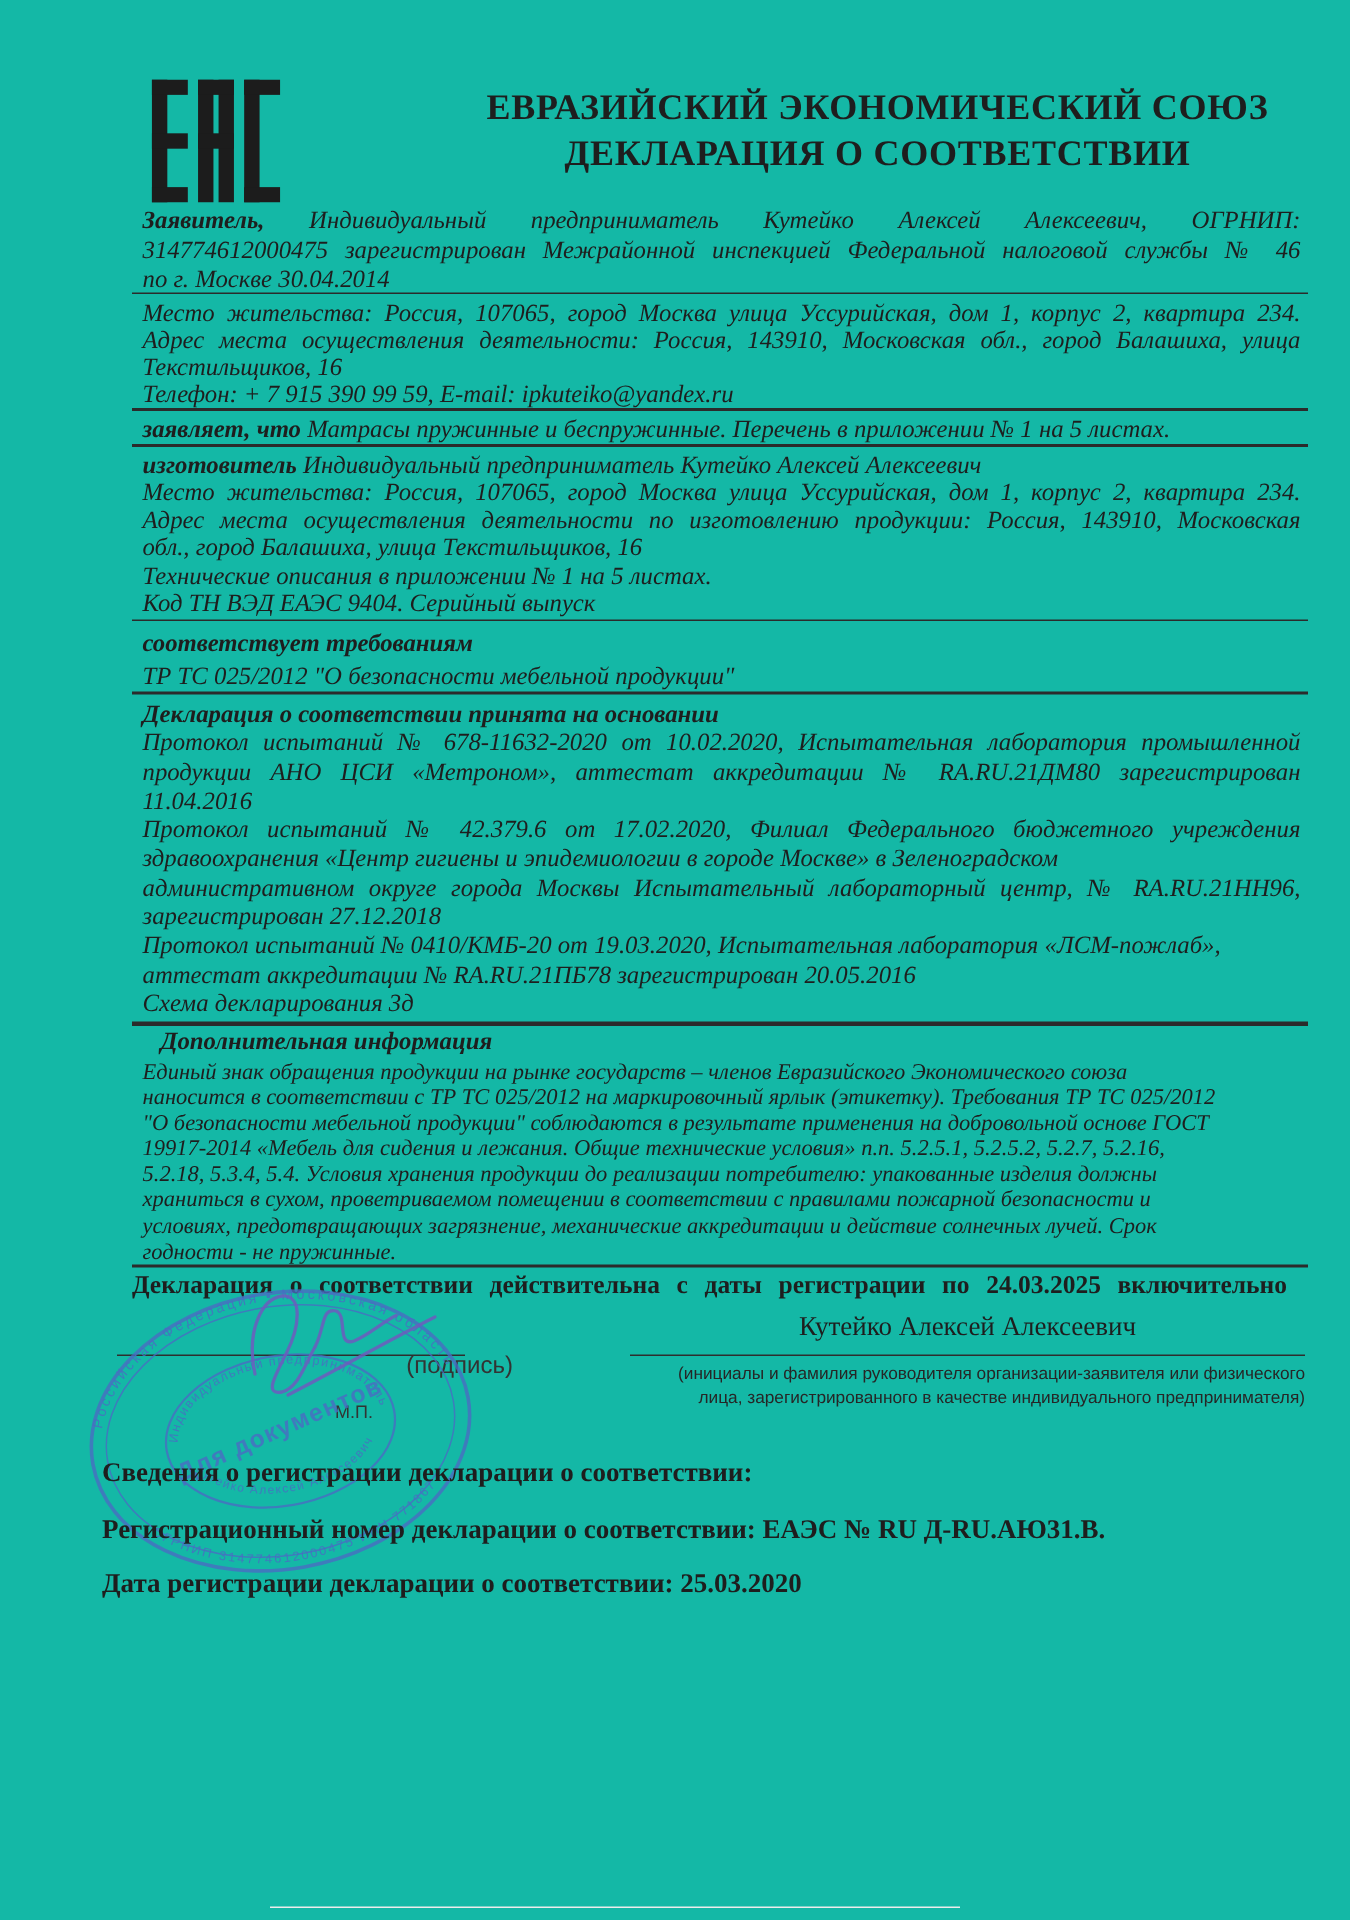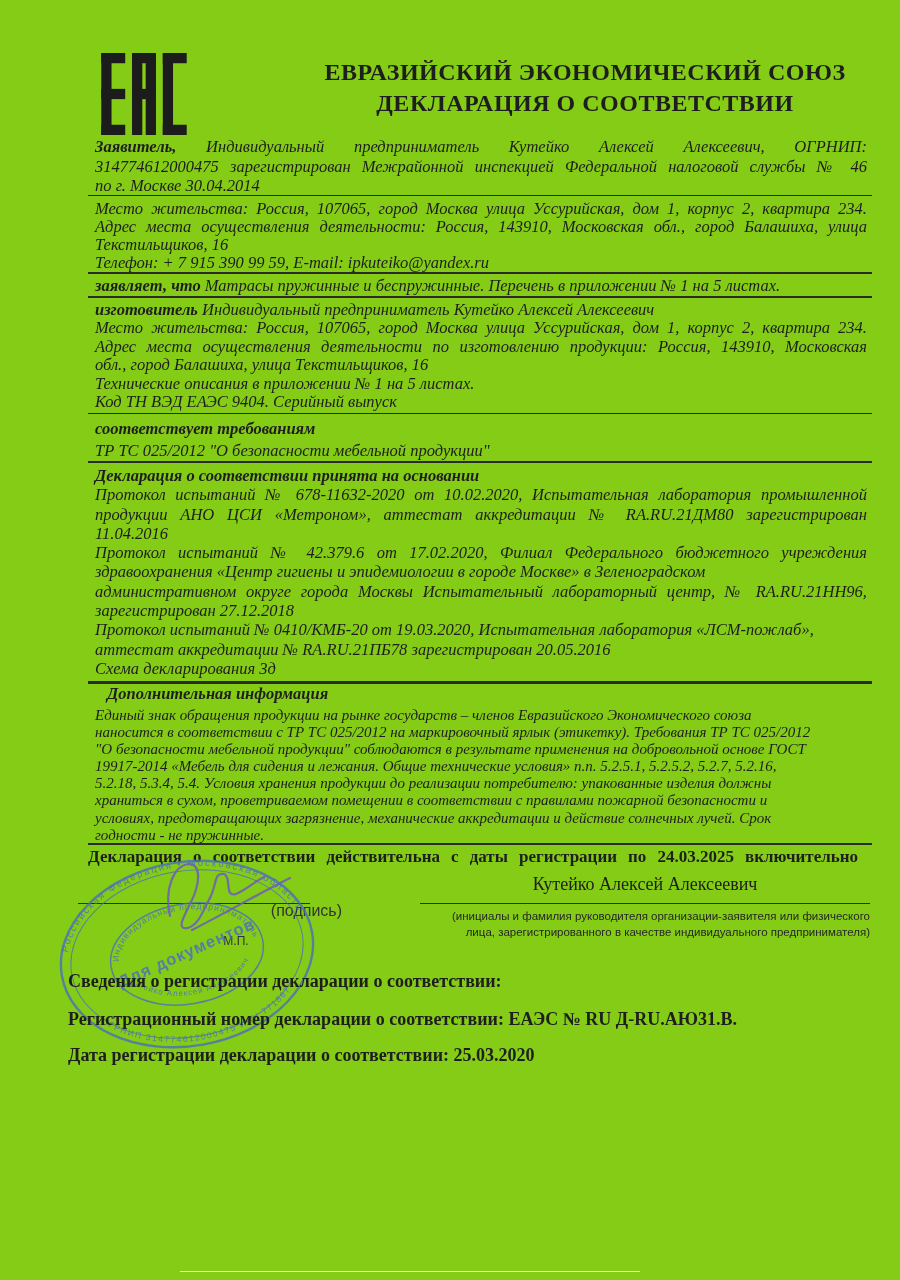--- a/index.html
+++ b/index.html
@@ -1,18 +1,18 @@
 <!DOCTYPE html>
 <html><head>
 <meta charset="utf-8">
 <style>
   html,body{margin:0;padding:0;background:#e9e9e9;}
   .page{
     position:relative;width:900px;height:1280px;margin:0 auto;
-    background:#84cc16;
+    background:#14b8a6;
     font-family:"Liberation Serif", serif;color:#1e1e1e;overflow:hidden;
   }
   .abs{position:absolute;}
   .sec{position:absolute;left:95px;width:772px;font-size:16.5px;font-style:italic;}
   .ln{white-space:nowrap;}
   .stretch{text-align:justify;text-align-last:justify;white-space:normal;}
   .b{font-weight:bold;}
   .hr{position:absolute;left:88px;width:784px;background:#2b2b2b;}
   .title{
     position:absolute;left:255px;top:57px;width:660px;

